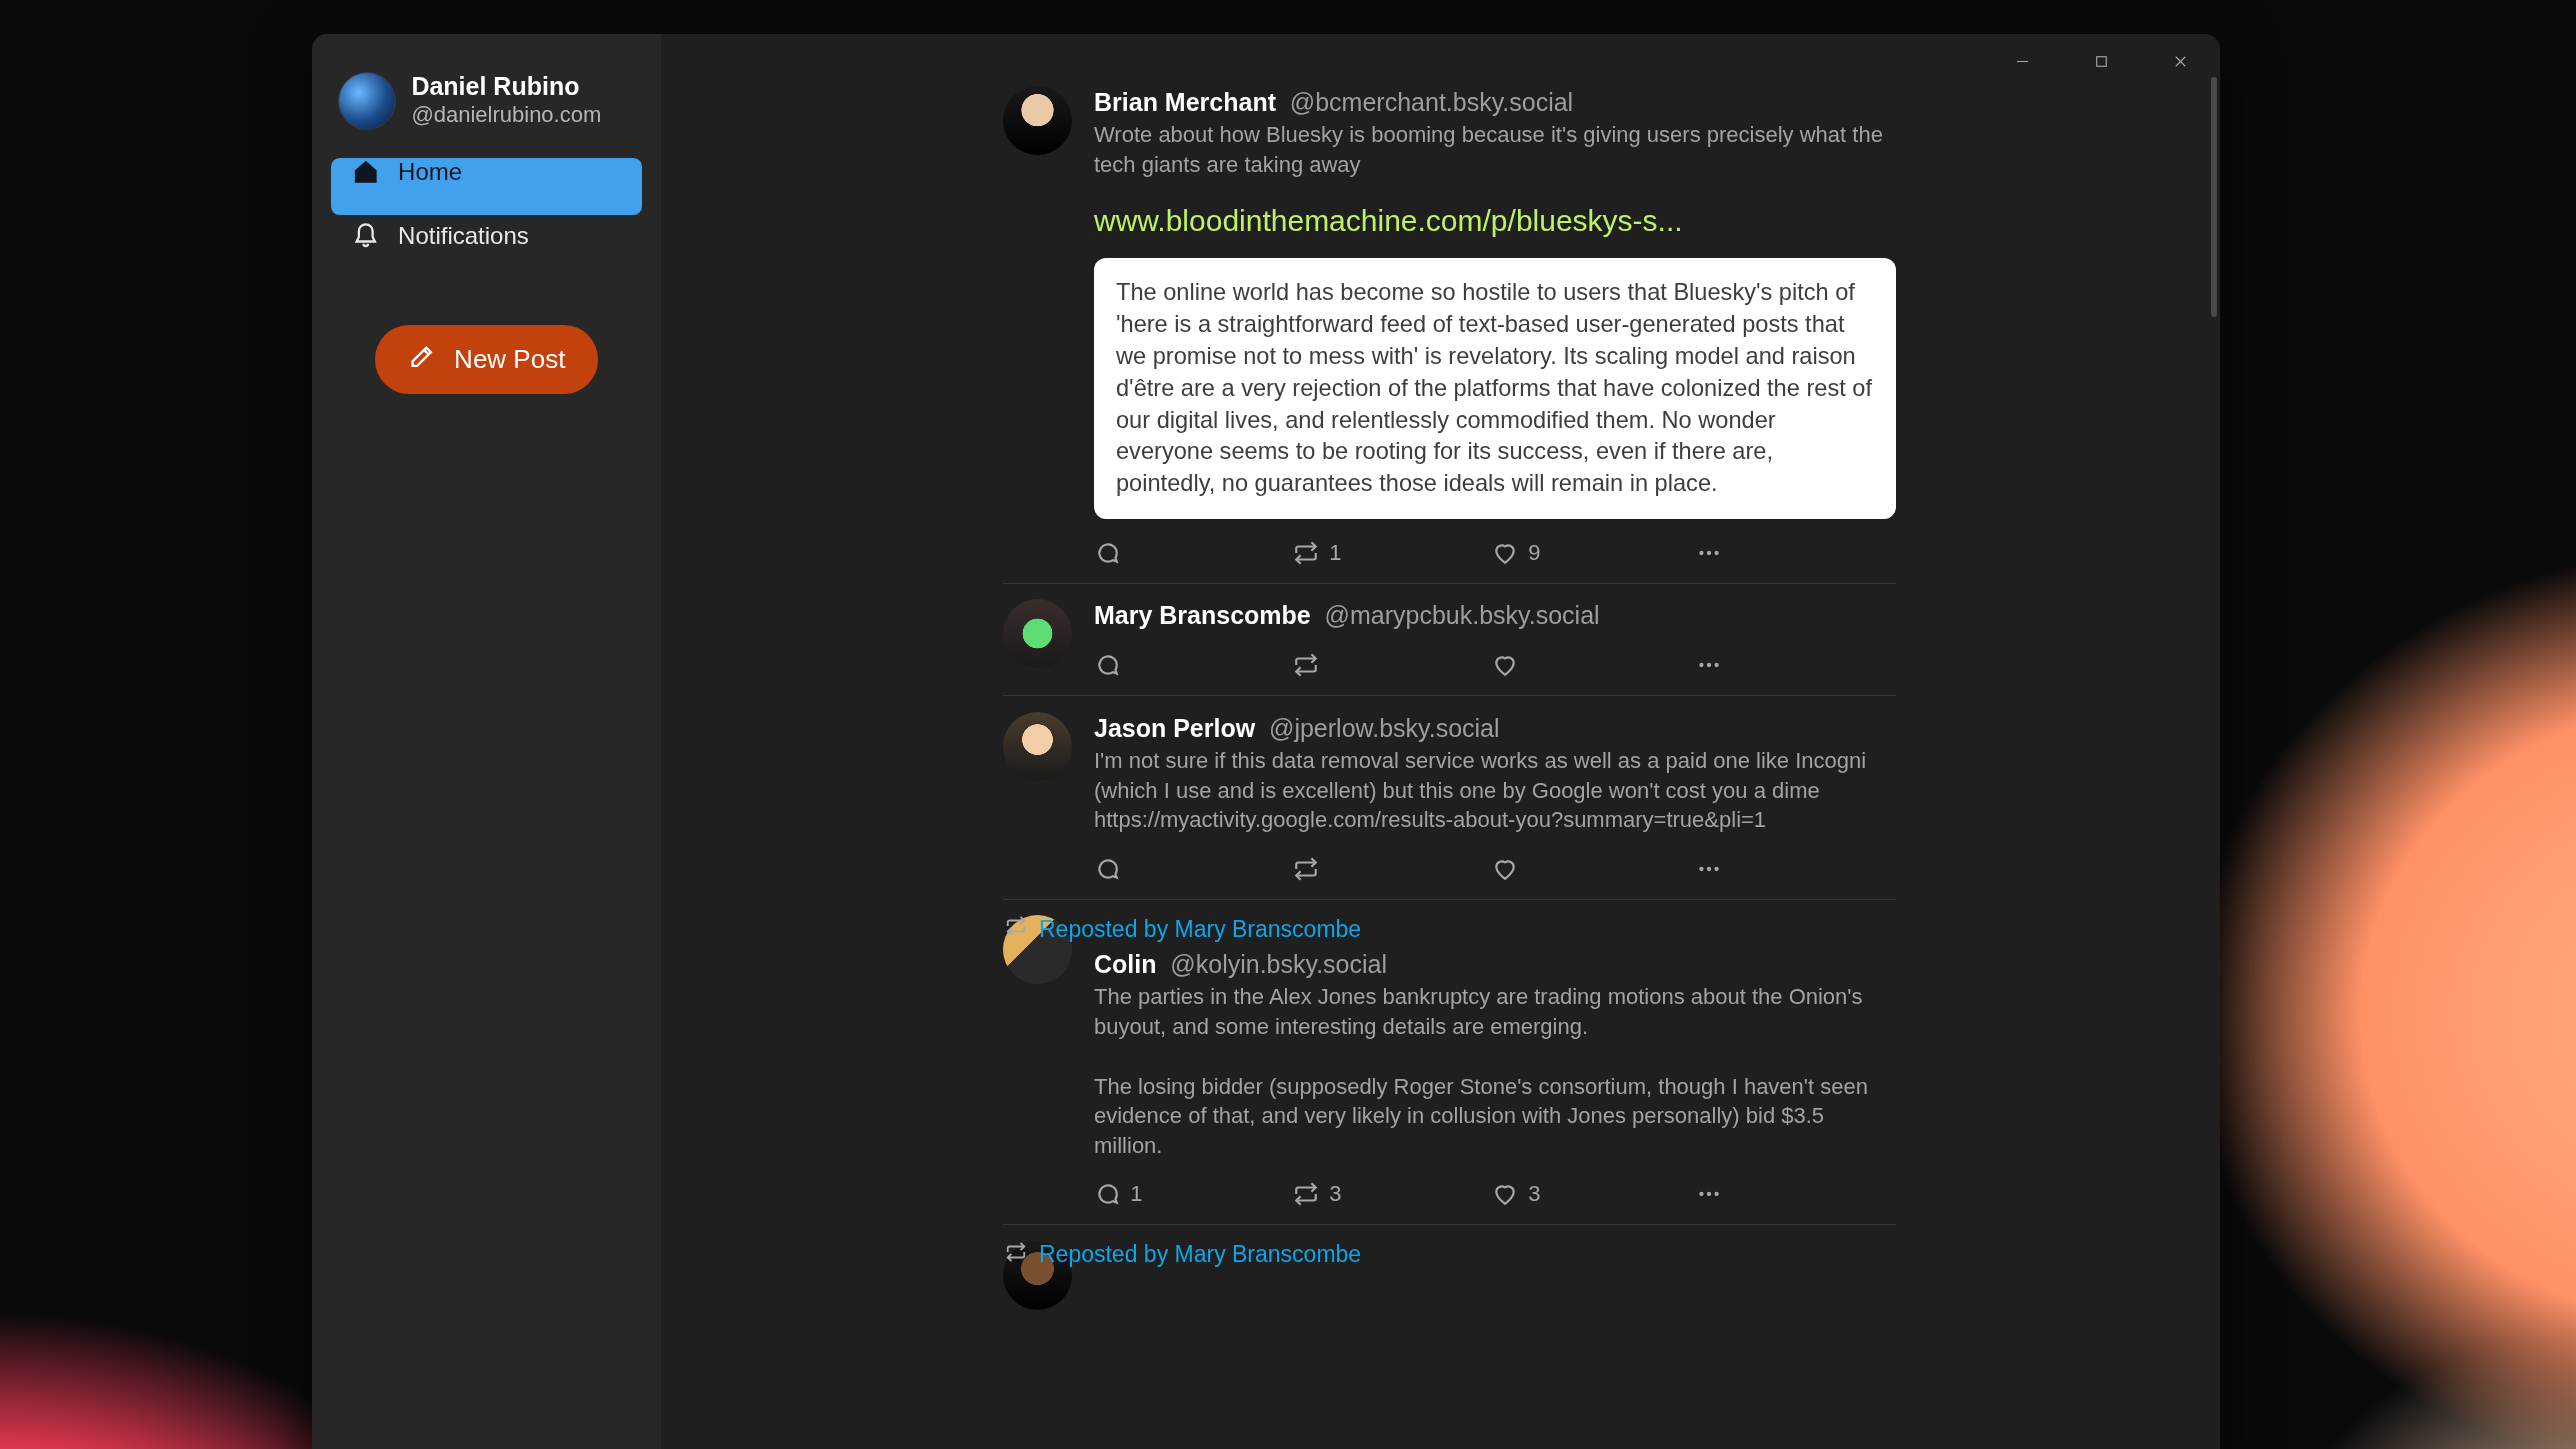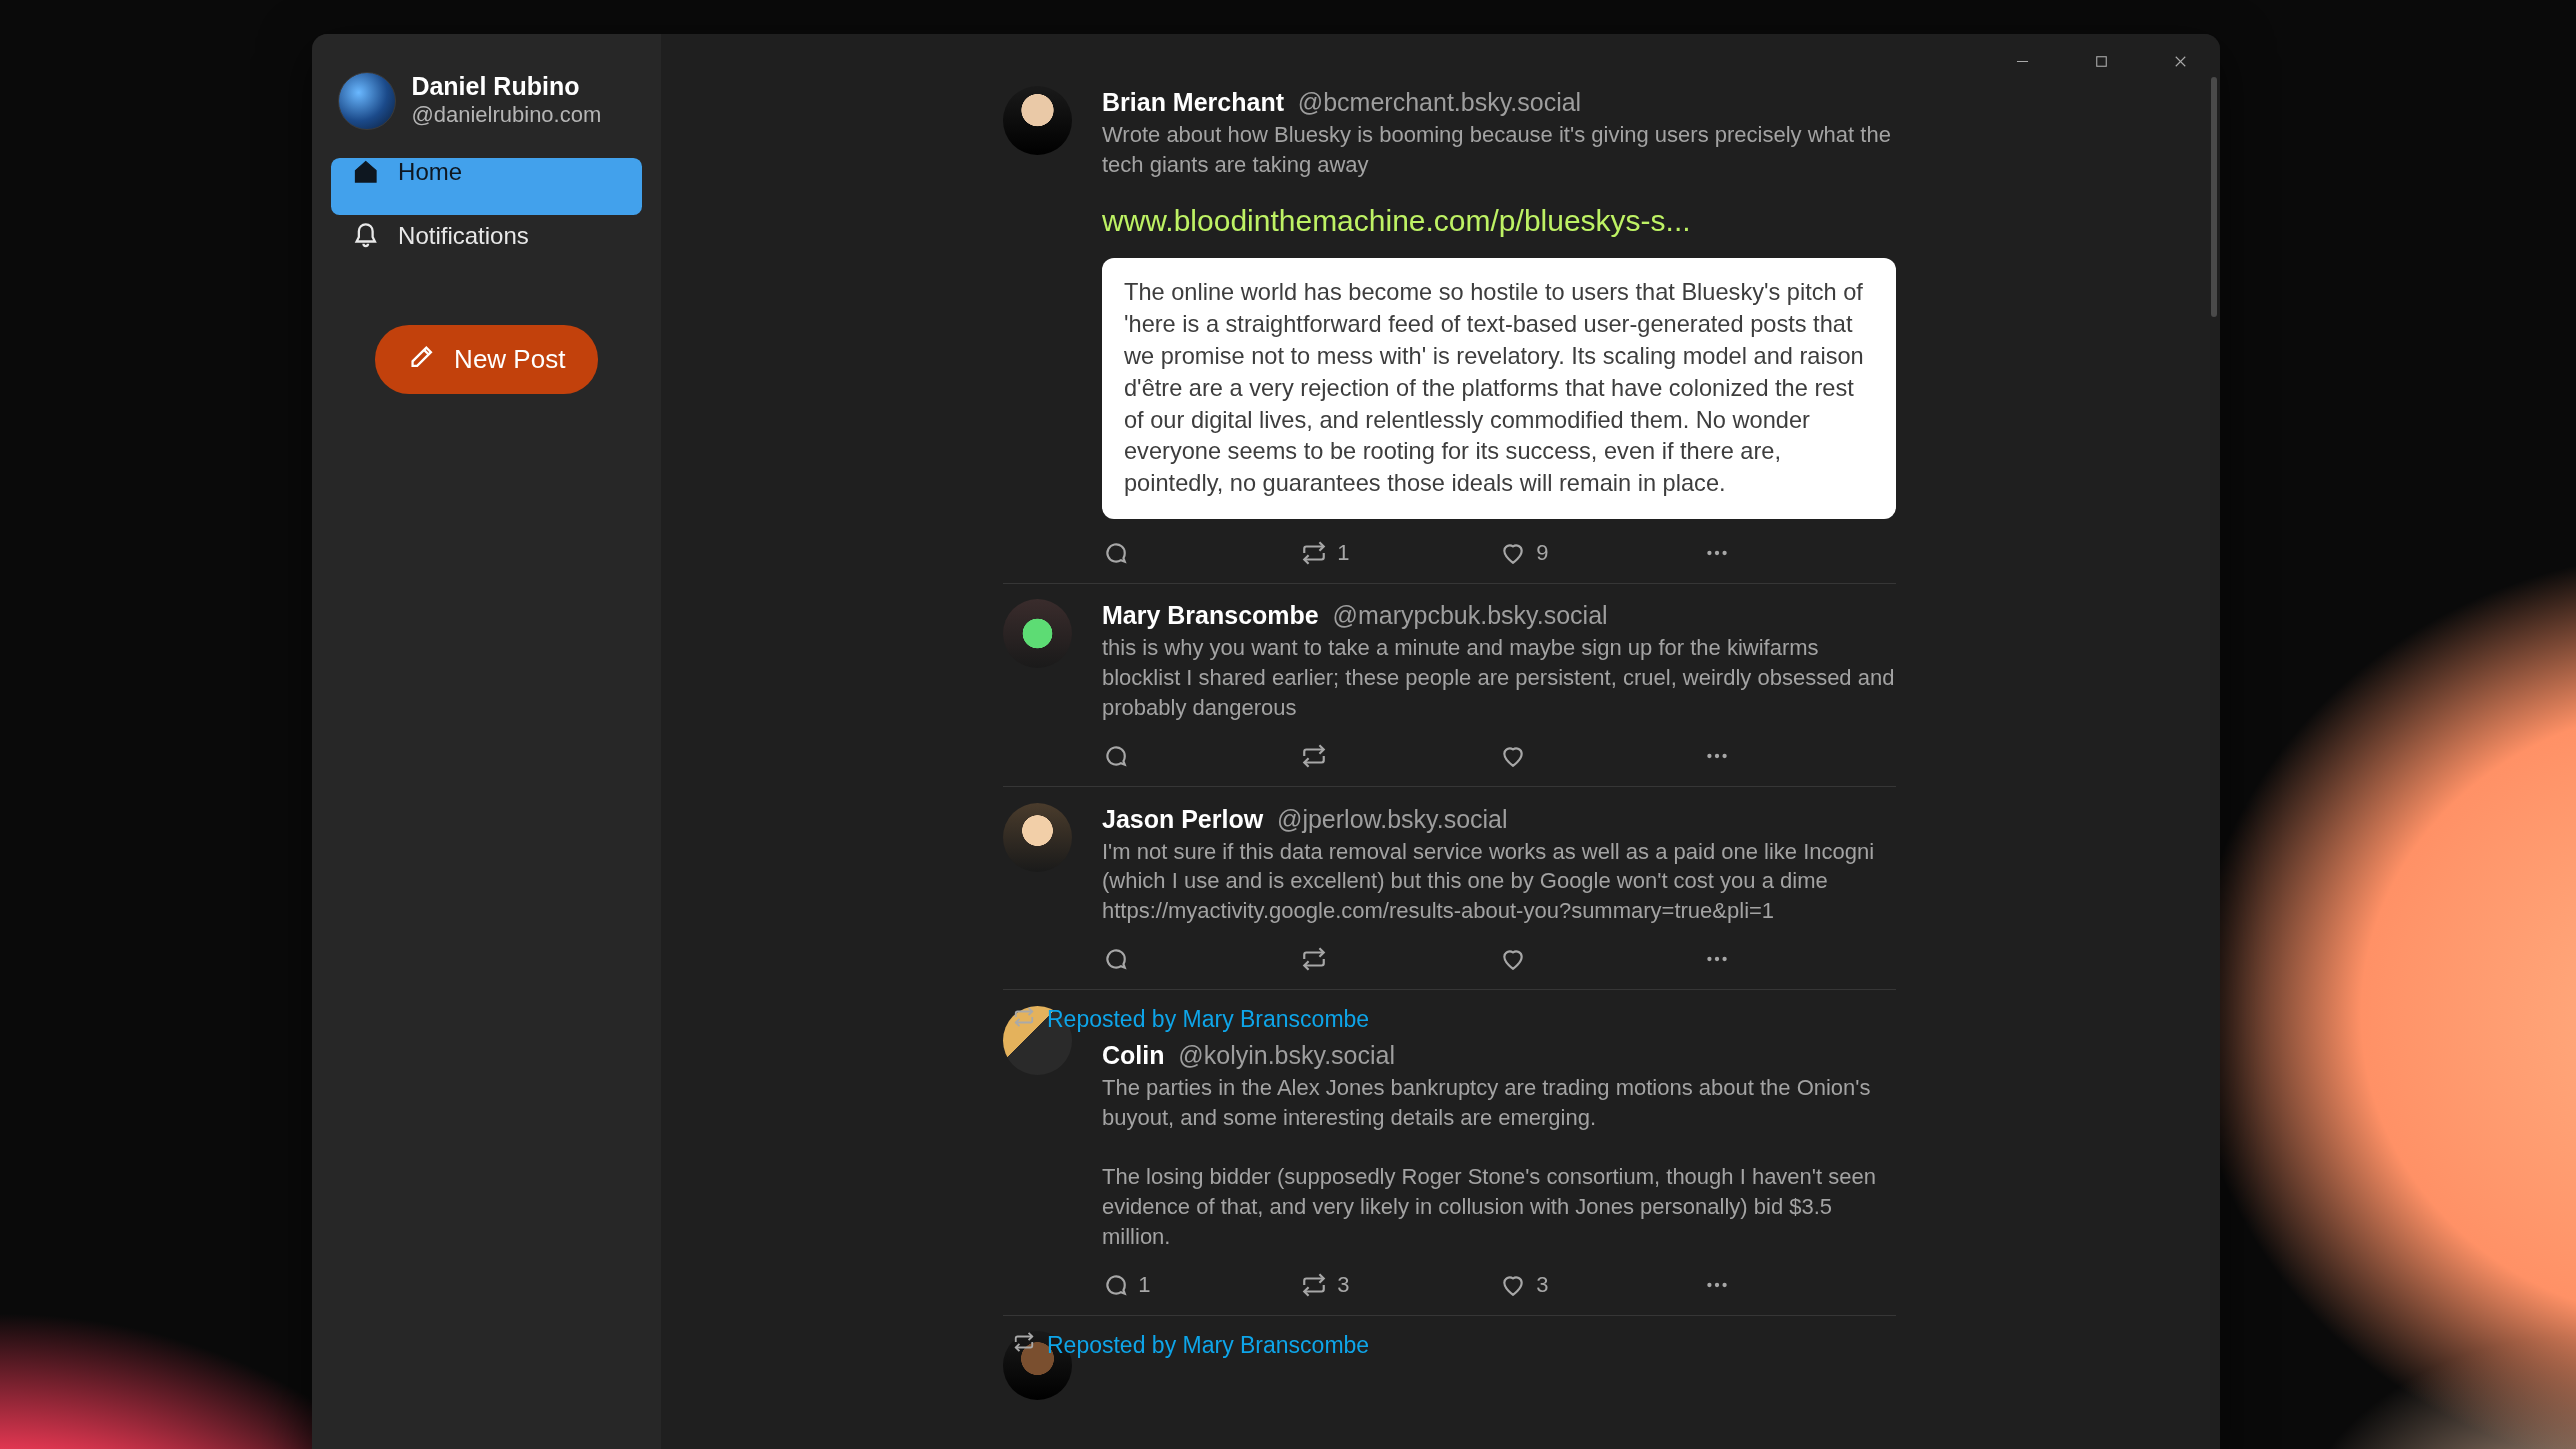--- a/index.html
+++ b/index.html
@@ -112,21 +112,21 @@
     background: #4a4a4a;
     border-radius: 3.4px;
   }
   .feed {
     width: 893px;
     margin-left: 342px;
     padding-top: 52px;
   }
   .post {
     display: flex;
-    gap: 30px;
+    gap: 22px;
     padding: 15.5px 0 17px 0;
     border-bottom: 0.9px solid #363636;
   }
   .post:first-child { padding-top: 0; }
   .post-avatar {
     width: 69px; height: 69px;
     border-radius: 50%;
     flex: 0 0 auto;
     background: #444 center/cover;
   }
@@ -286,21 +286,20 @@
         </div>
       </article>
 
       <article class="post">
         <div class="post-avatar av-mary"></div>
         <div class="post-body">
           <div class="post-head">
             <span class="author">Mary Branscombe</span>
             <span class="uhandle">@marypcbuk.bsky.social</span>
           </div>
-          <div class="post-text">this is why you want to take a minute and maybe sign up for the kiwifarms blocklist I shared earlier; these people are persistent, cruel, weirdly obsessed and probably dangerous</div>
           <div class="actions">
             <div class="action">
                 <svg viewBox="0 0 24 24">
                   <path d="M21 12a8 8 0 1 0-3.5 6.6L21 20l-1.2-3.3A8 8 0 0 0 21 12Z"></path>
                 </svg>
                 <span></span>
               </div>
             <div class="action">
                 <svg viewBox="0 0 24 24">
                   <path d="M17 2l4 4-4 4"></path>

